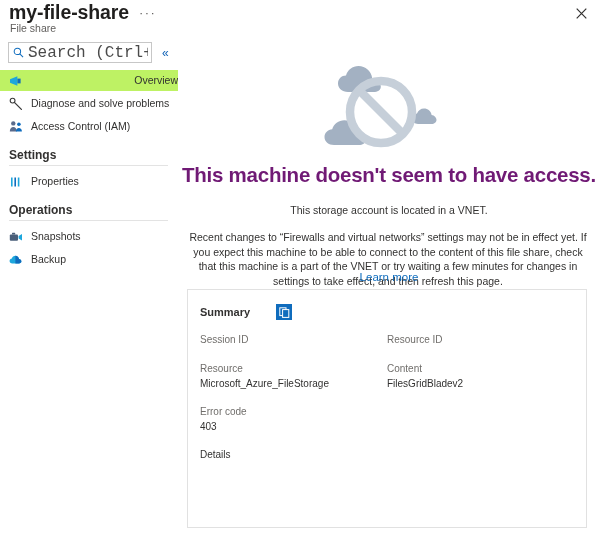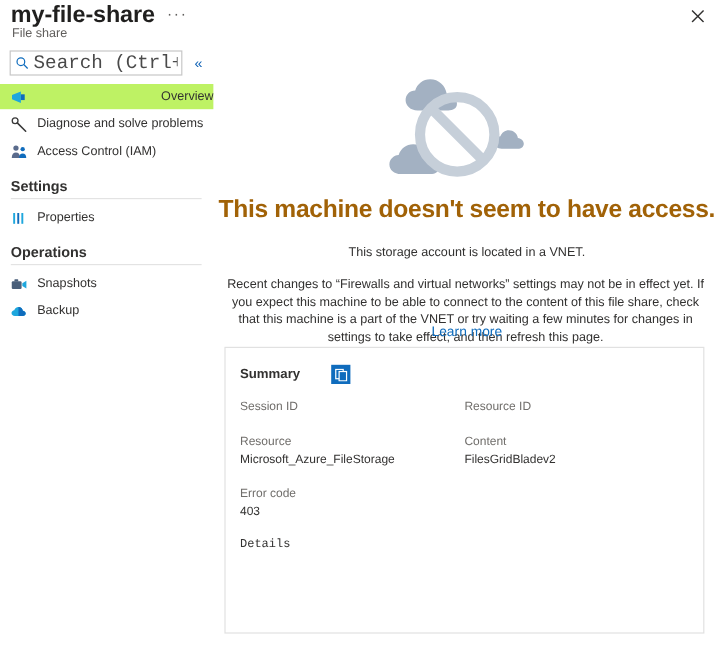--- a/index.html
+++ b/index.html
@@ -170,21 +170,21 @@
     justify-content: center;
   }
 
   .headline {
     position: absolute;
     left: 0; right: 0;
     top: 127px;
     text-align: center;
     font-size: 20.5px;
     font-weight: 700;
-    color: #a16207;
+    color: #701a75;
     letter-spacing: -0.25px;
     line-height: 24px;
   }
 
   .subline {
     position: absolute;
     left: 0; right: 0;
     top: 167px;
     text-align: center;
     font-size: 10.5px;
@@ -270,21 +270,20 @@
   .kv-value:empty { min-height: 0; }
 
   .details-block {
     padding: 0 12px;
     margin-top: 14px;
   }
   .details-label {
     font-size: 10px;
     color: #323130;
     line-height: 14px;
-    font-family: Liberation Mono, monospace;
   }
   .details-text {
     font-size: 10px;
     color: #323130;
     line-height: 14px;
     width: 374px;
   }
 </style>
 </head>
 <body>

